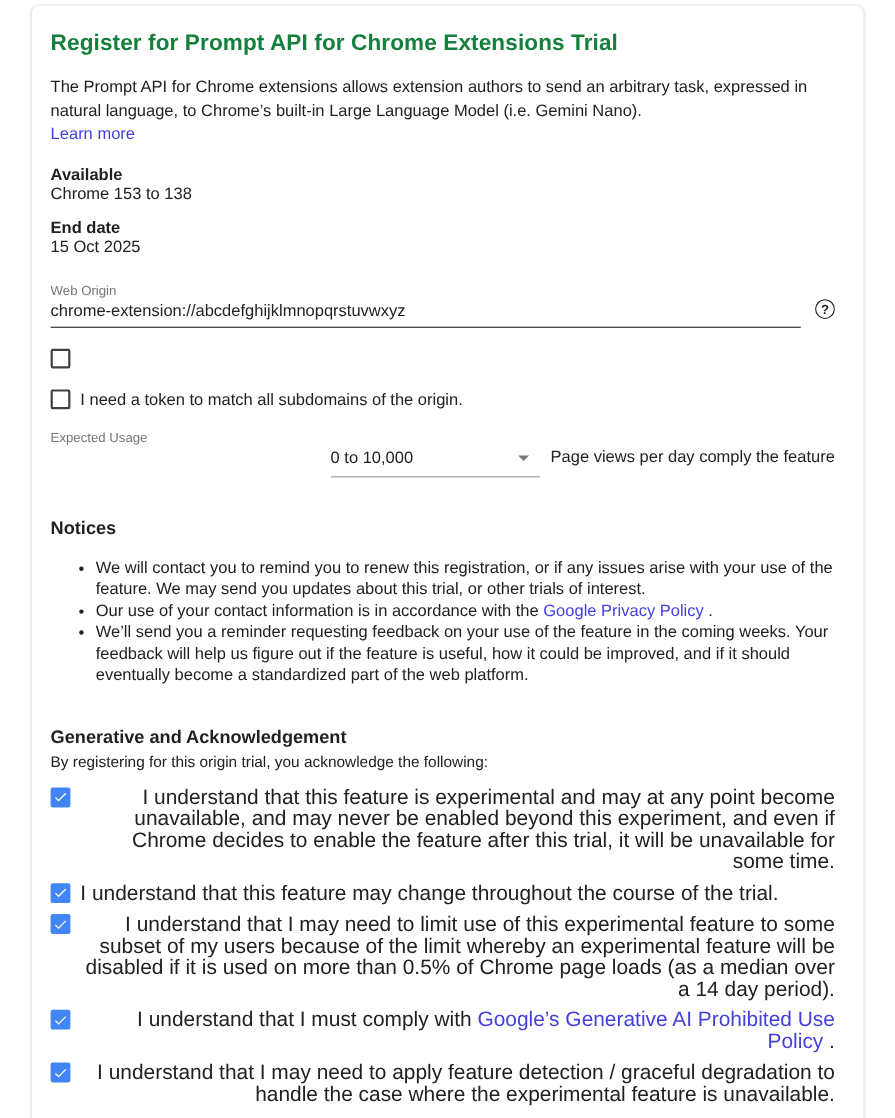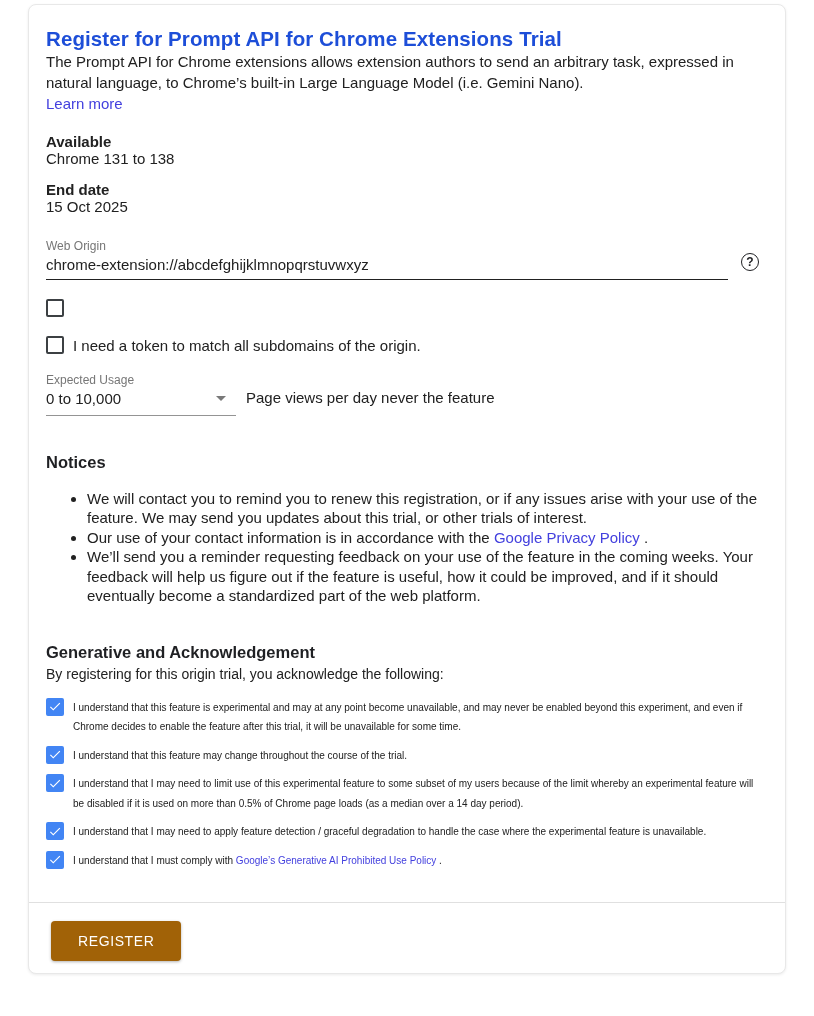--- a/index.html
+++ b/index.html
@@ -16,45 +16,46 @@
     background: #ffffff;
     border: 1px solid #e8e8e8;
     border-radius: 8px;
     box-shadow: 0 1px 3px rgba(0,0,0,0.08);
   }
   .card-body { padding: 22px 26px 14px 17px; }
 
   .page-title {
     font-size: 20.5px;
     font-weight: bold;
-    color: #1d4ed8;
+    color: #15803d;
     letter-spacing: 0.1px;
   }
   .description {
+    margin-top: 18px;
     font-size: 15px;
     line-height: 21px;
     max-width: 720px;
   }
   a.link, .link {
     color: #4340de;
     text-decoration: none;
     cursor: pointer;
   }
 
   .details { margin-top: 19px; }
   .detail-row { display: flex; margin-bottom: 14px; font-size: 15px; flex-direction: column; }
   .detail-label { width: 159px; font-weight: bold; }
   .detail-value { font-weight: normal; }
 
   .field-label {
     font-size: 12px;
     color: #767676;
     margin-top: 24px;
   }
-  .origin-row { display: flex; align-items: flex-start; }
+  .origin-row { display: flex; align-items: center; }
   .origin-input {
     border: none;
     outline: none;
     border-bottom: 1.5px solid #212121;
     font-family: "Liberation Sans", sans-serif;
     font-size: 15px;
     color: #212121;
     width: 704px;
     padding: 3px 0 6px 0;
     background: transparent;
@@ -88,21 +89,21 @@
     background: #fff;
   }
   .checkbox.checked {
     border-color: #4285f4;
     background: #4285f4;
     display: flex; align-items: center; justify-content: center;
   }
   .checkbox.checked svg { width: 15px; height: 15px; }
 
   .usage-block { margin-top: 17px; }
-  .usage-row { display: flex; align-items: flex-start; }
+  .usage-row { display: flex; align-items: flex-start; justify-content: flex-end; }
   .select {
     width: 190px;
     border-bottom: 1px solid #949494;
     font-size: 15px;
     padding: 3px 0 8px 0;
     display: flex;
     justify-content: space-between;
     align-items: center;
     cursor: pointer;
   }
@@ -128,22 +129,23 @@
     line-height: 19.5px;
   }
   ul.notice-list li { margin-bottom: 0px; }
 
   .ack-intro { font-size: 14px; margin-top: 4px; }
   .ack-list { margin-top: 16px; }
   .ack-row {
     display: flex;
     align-items: flex-start;
     margin-bottom: 9px;
-    font-size: 10px;
+    font-size: 19px;
     line-height: 19.5px;
+    text-align: right;
   }
   .ack-row:last-child { margin-bottom: 4px; }
 
   .divider {
     border: none;
     border-top: 1px solid #e0e0e0;
     margin-top: 14px;
   }
   .footer { padding: 18px 0 12px 22px; }
   .register-button {
@@ -168,21 +170,21 @@
     <h1 class="page-title">Register for Prompt API for Chrome Extensions Trial</h1>
 
     <p class="description">
       <span>The Prompt API for Chrome extensions allows extension authors to send an arbitrary task, expressed in natural language, to Chrome’s built-in Large Language Model (i.e. Gemini Nano).</span><br>
       <a class="link">Learn more</a>
     </p>
 
     <div class="details">
       <div class="detail-row">
         <span class="detail-label">Available</span>
-        <span class="detail-value">Chrome 131 to 138</span>
+        <span class="detail-value">Chrome 153 to 138</span>
       </div>
       <div class="detail-row">
         <span class="detail-label">End date</span>
         <span class="detail-value">15 Oct 2025</span>
       </div>
     </div>
 
     <div class="field-label">Web Origin</div>
     <div class="origin-row">
       <input class="origin-input" type="text" value="chrome-extension://abcdefghijklmnopqrstuvwxyz" style="">
@@ -198,21 +200,21 @@
       <span>I need a token to match all subdomains of the origin.</span>
     </div>
 
     <div class="usage-block">
       <div class="field-label" style="margin-top:0;">Expected Usage</div>
       <div class="usage-row">
         <div class="select">
           <span>0 to 10,000</span>
           <span class="dropdown-arrow"></span>
         </div>
-        <span class="usage-hint">Page views per day never the feature</span>
+        <span class="usage-hint">Page views per day comply the feature</span>
       </div>
     </div>
 
     <h2 class="section-heading">Notices</h2>
 
     <ul class="notice-list">
       <li><span>We will contact you to remind you to renew this registration, or if any issues arise with your use of the feature. We may send you updates about this trial, or other trials of interest.</span><a class="link"></a><span></span></li>
       <li><span>Our use of your contact information is in accordance with the </span><a class="link">Google Privacy Policy</a><span> .</span></li>
       <li><span>We’ll send you a reminder requesting feedback on your use of the feature in the coming weeks. Your feedback will help us figure out if the feature is useful, how it could be improved, and if it should eventually become a standardized part of the web platform.</span><a class="link"></a><span></span></li>
     </ul>
@@ -249,30 +251,30 @@
         </span>
         <span><span>I understand that I may need to limit use of this experimental feature to some subset of my users because of the limit whereby an experimental feature will be disabled if it is used on more than 0.5% of Chrome page loads (as a median over a 14 day period).</span><a class="link"></a><span></span></span>
       </div>
 
       <div class="ack-row">
         <span class="checkbox checked">
           <svg viewBox="0 0 24 24">
               <path d="M9 16.2L4.8 12l-1.4 1.4L9 19 21 7l-1.4-1.4z" fill="#ffffff"></path>
             </svg>
         </span>
+        <span><span>I understand that I must comply with </span><a class="link">Google’s Generative AI Prohibited Use Policy</a><span> .</span></span>
+      </div>
+
+      <div class="ack-row">
+        <span class="checkbox checked">
+          <svg viewBox="0 0 24 24">
+              <path d="M9 16.2L4.8 12l-1.4 1.4L9 19 21 7l-1.4-1.4z" fill="#ffffff"></path>
+            </svg>
+        </span>
         <span><span>I understand that I may need to apply feature detection / graceful degradation to handle the case where the experimental feature is unavailable.</span><a class="link"></a><span></span></span>
-      </div>
-
-      <div class="ack-row">
-        <span class="checkbox checked">
-          <svg viewBox="0 0 24 24">
-              <path d="M9 16.2L4.8 12l-1.4 1.4L9 19 21 7l-1.4-1.4z" fill="#ffffff"></path>
-            </svg>
-        </span>
-        <span><span>I understand that I must comply with </span><a class="link">Google’s Generative AI Prohibited Use Policy</a><span> .</span></span>
       </div>
 
     </div>
   </div>
 
   <hr class="divider">
 
   <div class="footer">
     <button class="register-button">REGISTER</button>
   </div>

